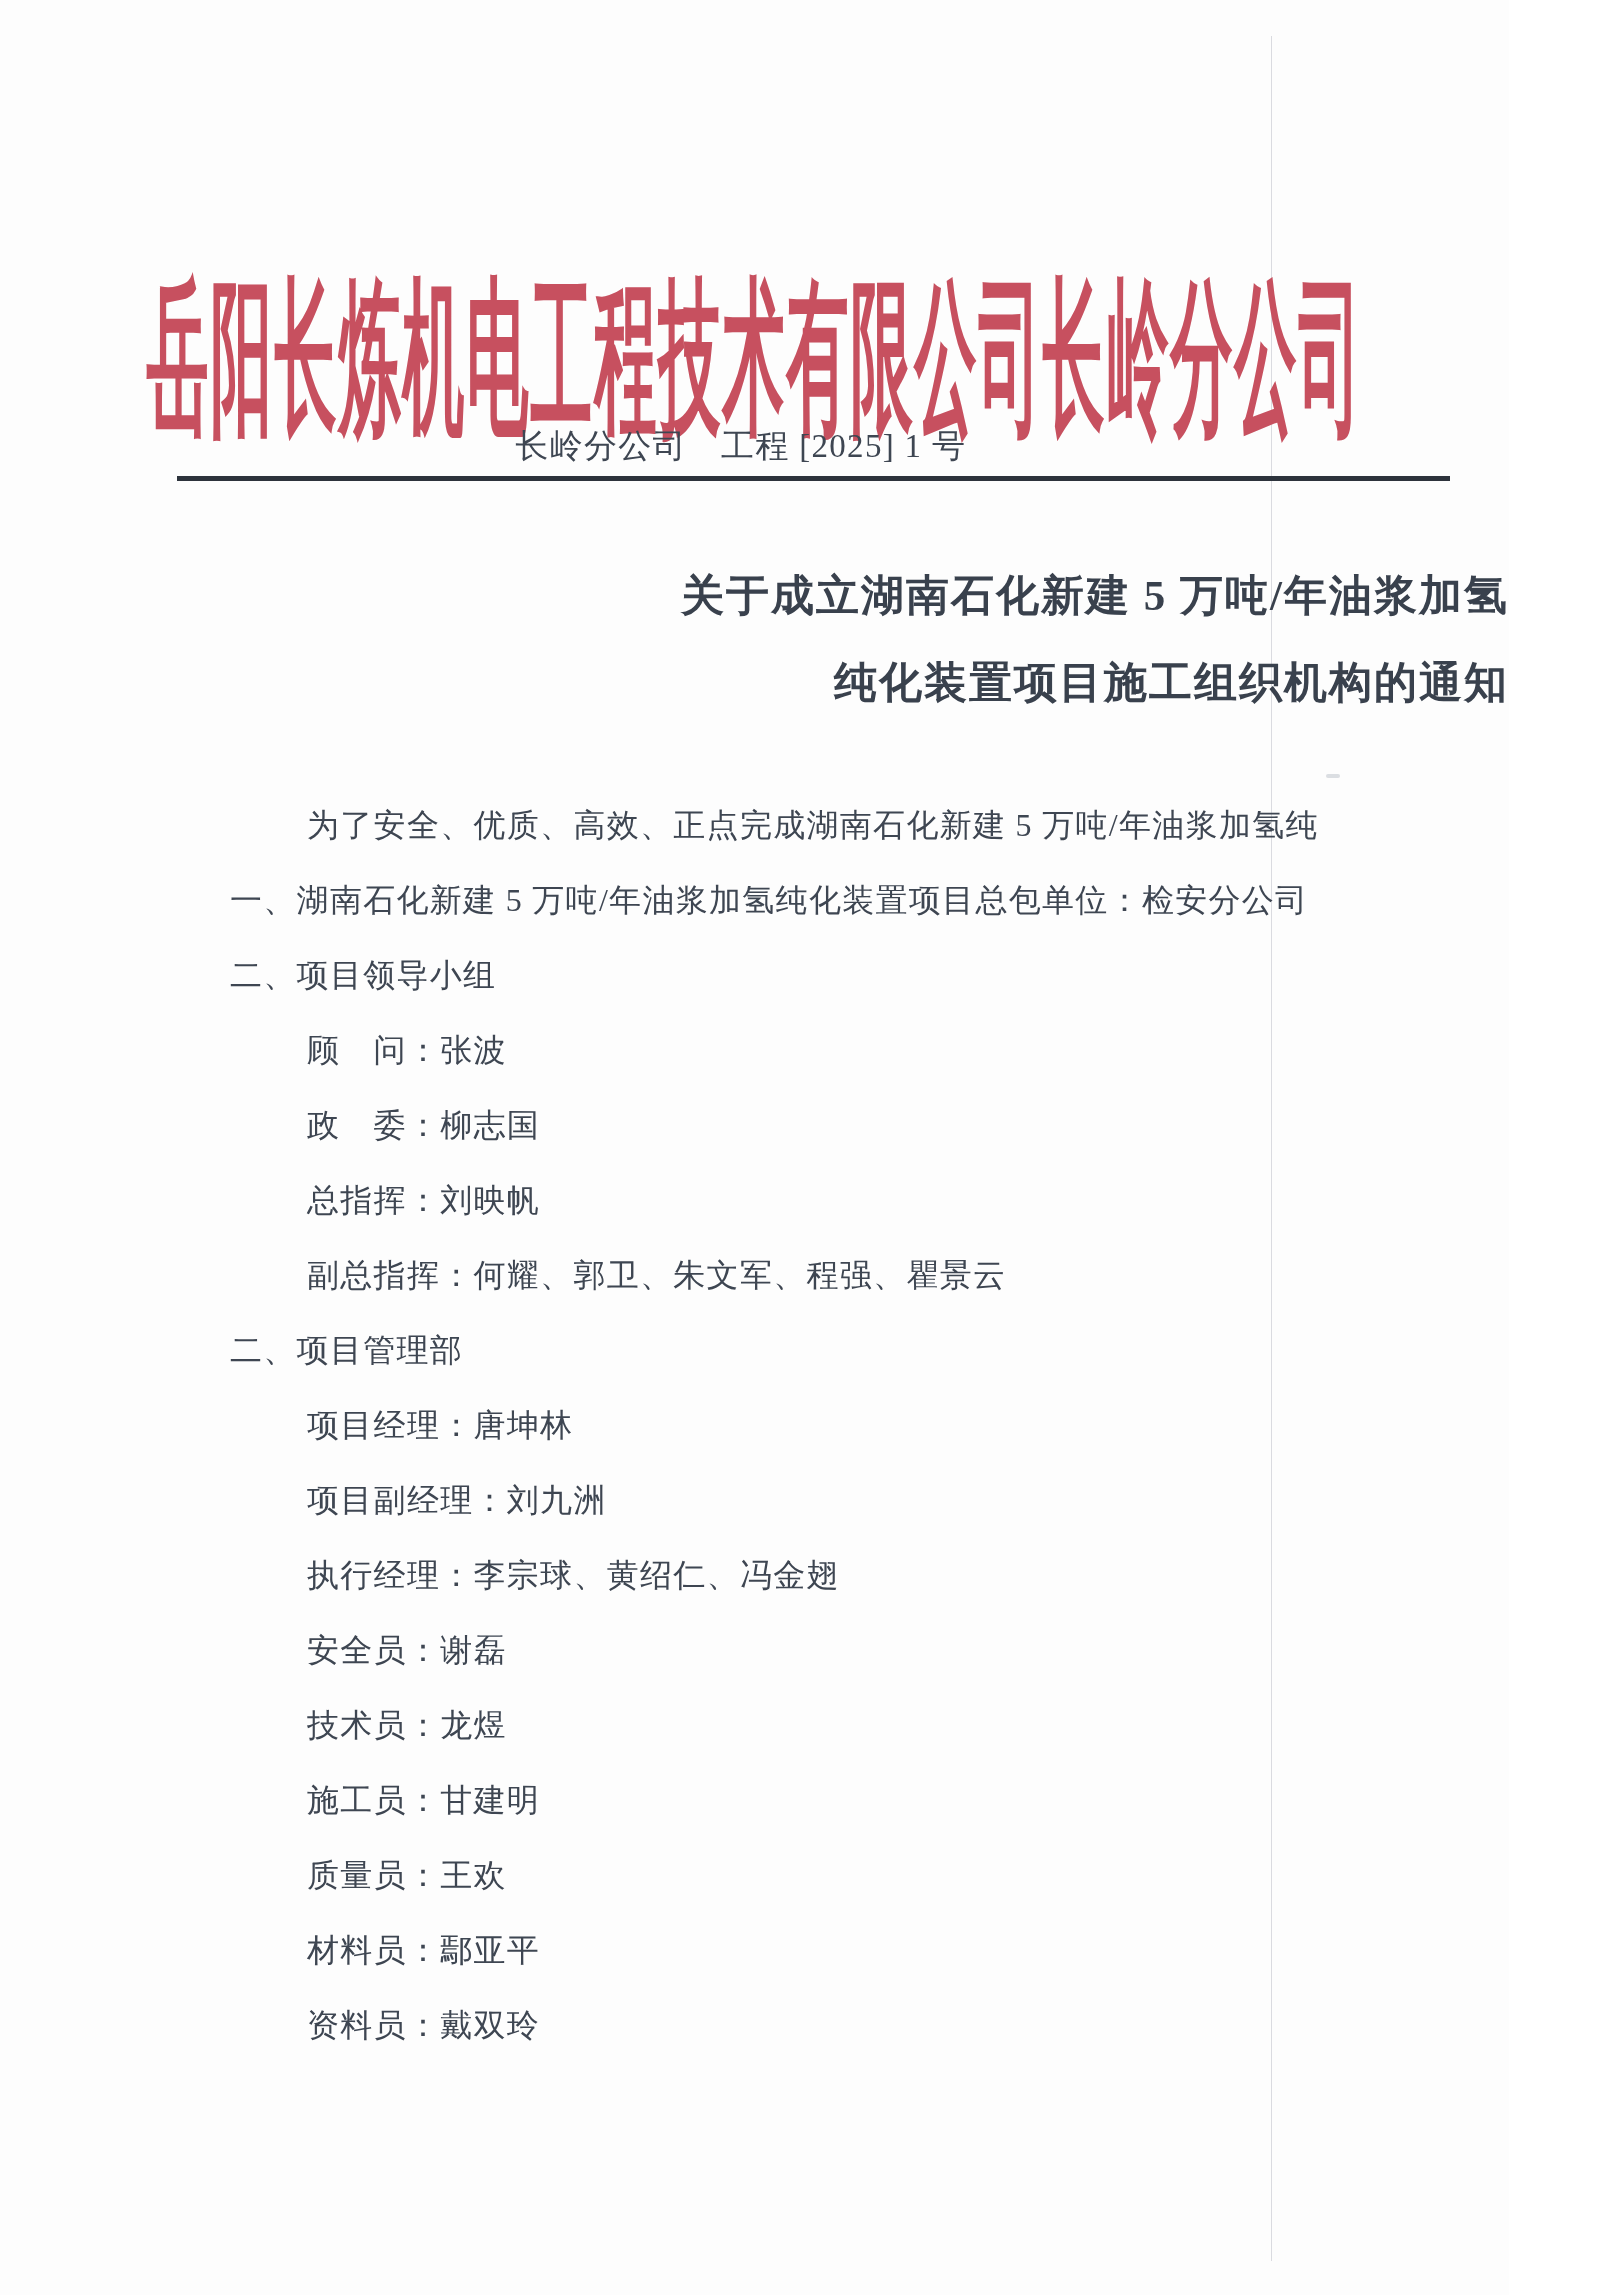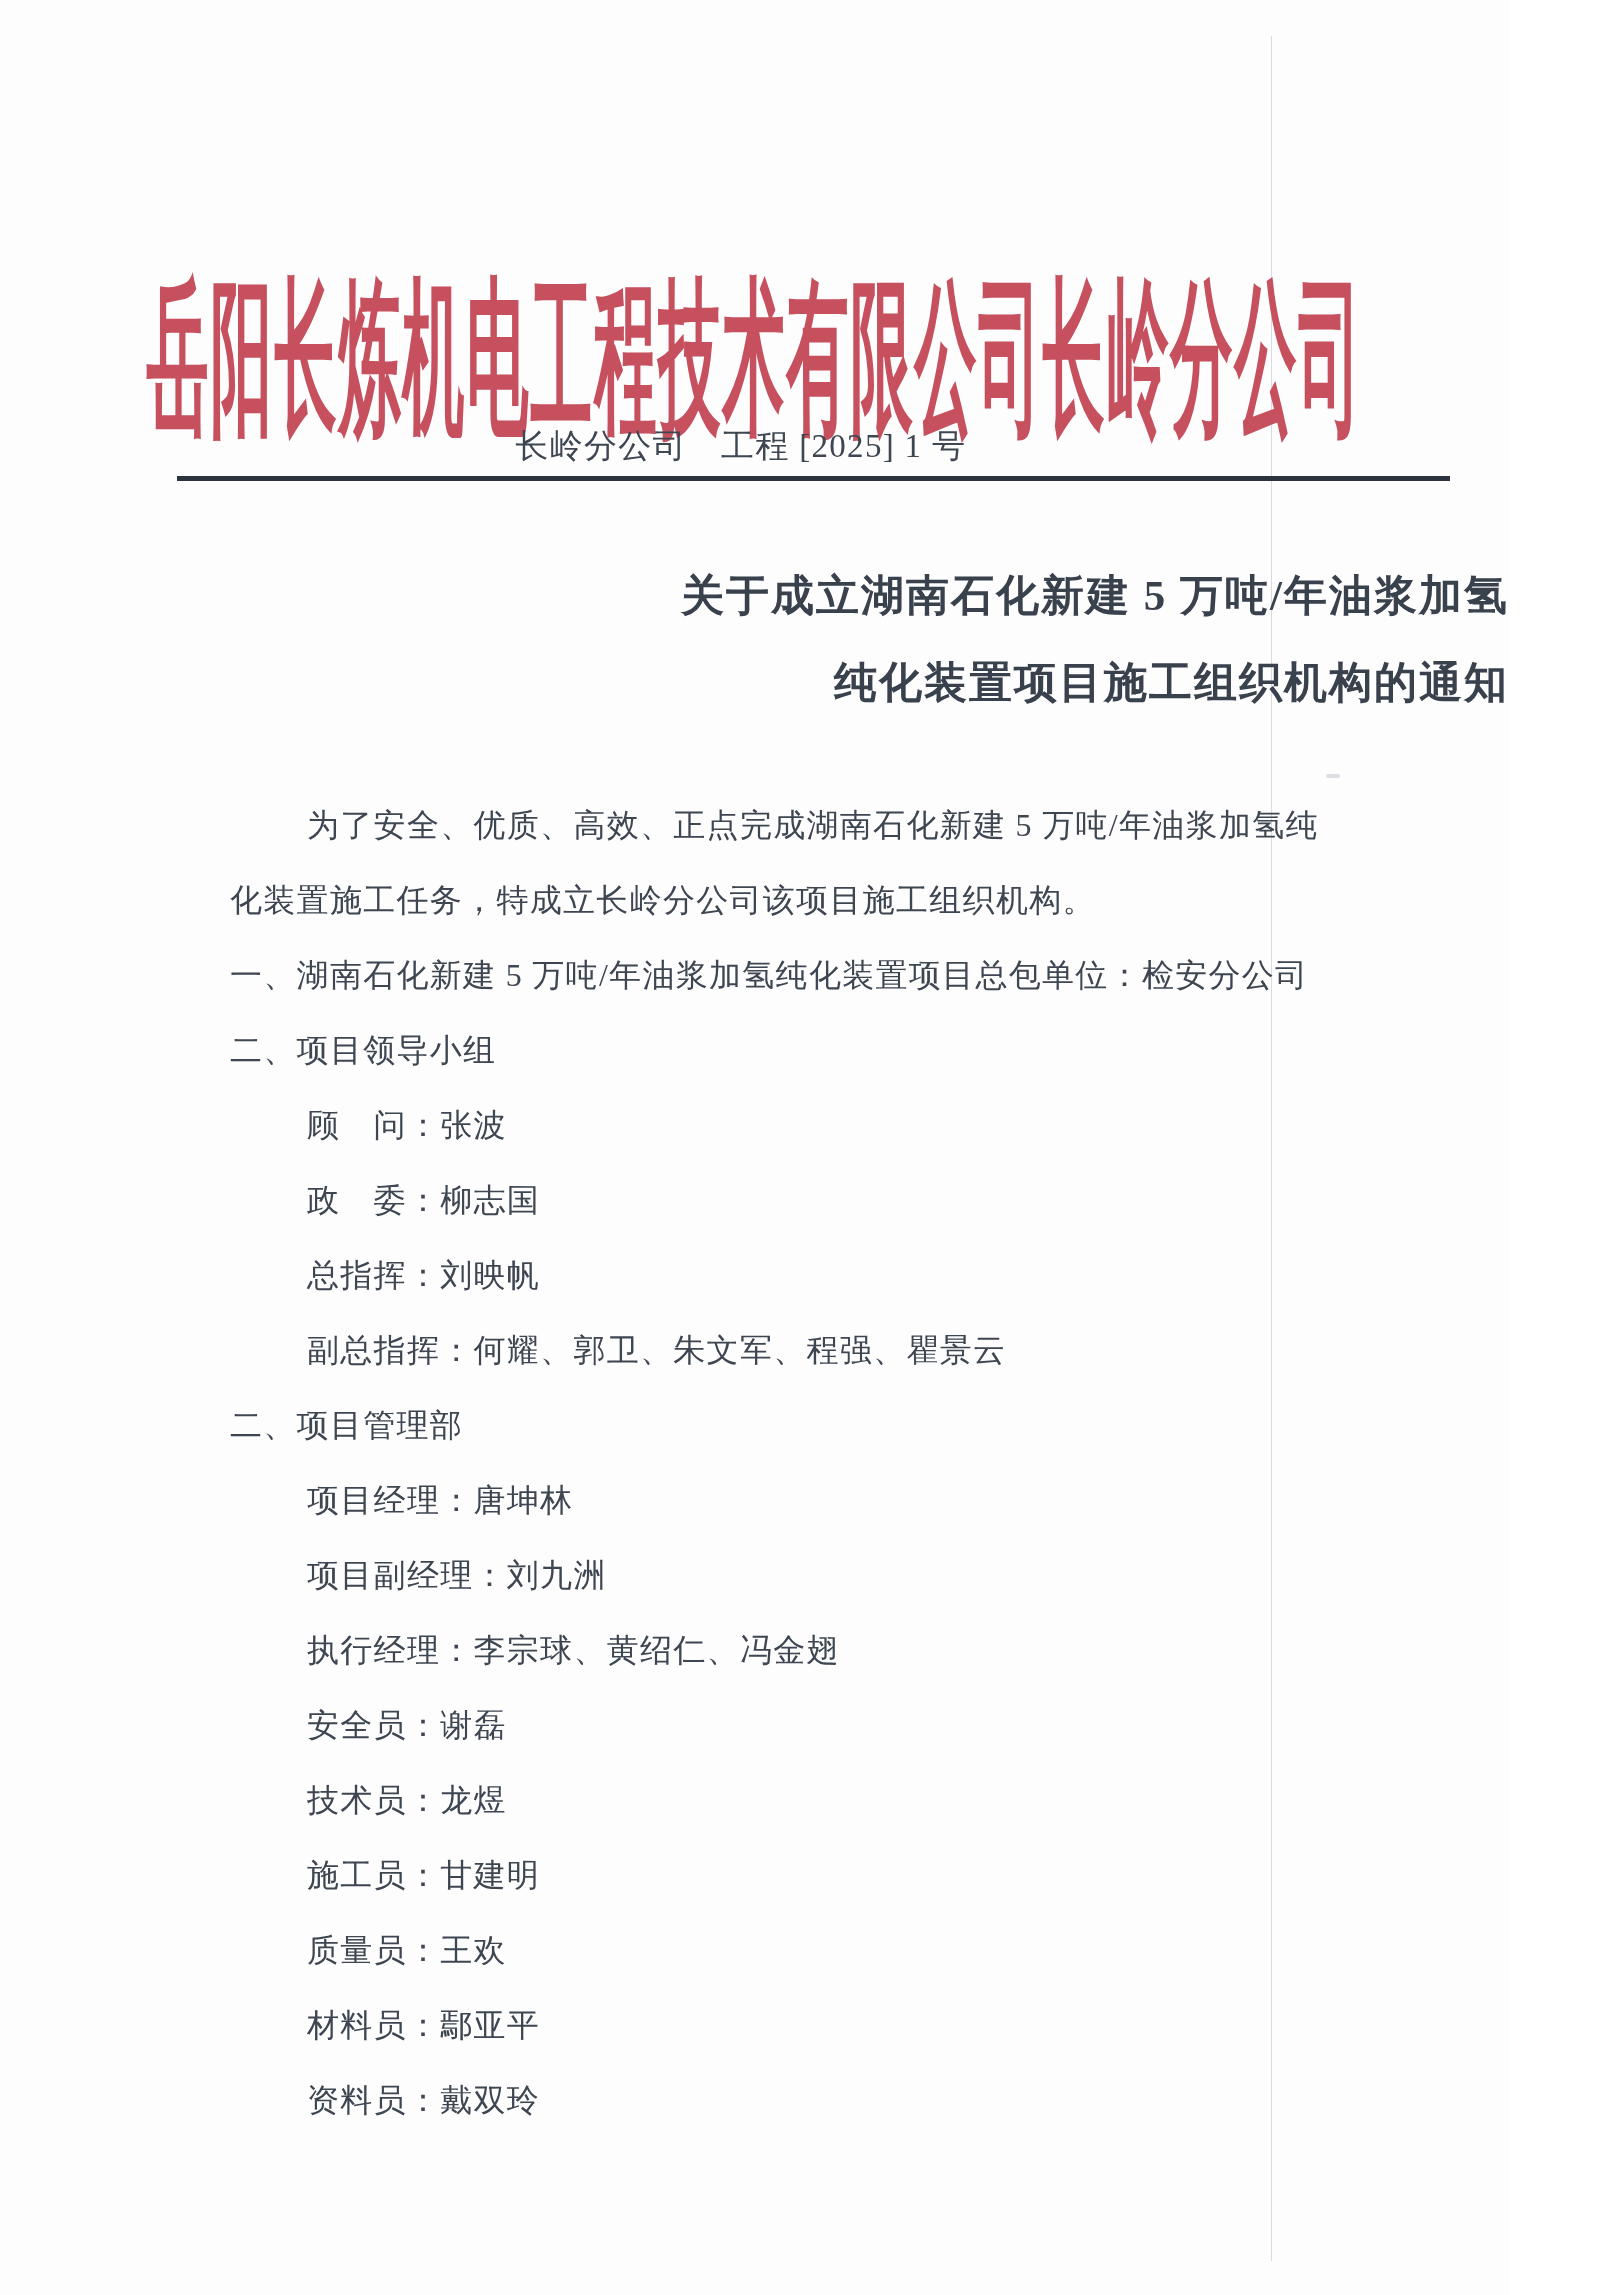--- a/index.html
+++ b/index.html
@@ -114,21 +114,20 @@
   <div class="doc-number">长岭分公司　工程 [2025] 1 号</div>
 
   <div class="rule"></div>
 
   <div class="doc-title title-1">关于成立湖南石化新建 5 万吨/年油浆加氢</div>
 
   <div class="doc-title title-2">纯化装置项目施工组织机构的通知</div>
 
   <div class="body-block">
     <div class="line indent">为了安全、优质、高效、正点完成湖南石化新建 5 万吨/年油浆加氢纯</div>
-    <div class="line">化装置施工任务，特成立长岭分公司该项目施工组织机构。</div>
     <div class="line">一、湖南石化新建 5 万吨/年油浆加氢纯化装置项目总包单位：检安分公司</div>
     <div class="line">二、项目领导小组</div>
     <div class="line indent">顾　问：张波</div>
     <div class="line indent">政　委：柳志国</div>
     <div class="line indent">总指挥：刘映帆</div>
     <div class="line indent">副总指挥：何耀、郭卫、朱文军、程强、瞿景云</div>
     <div class="line">二、项目管理部</div>
     <div class="line indent">项目经理：唐坤林</div>
     <div class="line indent">项目副经理：刘九洲</div>
     <div class="line indent">执行经理：李宗球、黄绍仁、冯金翅</div>

